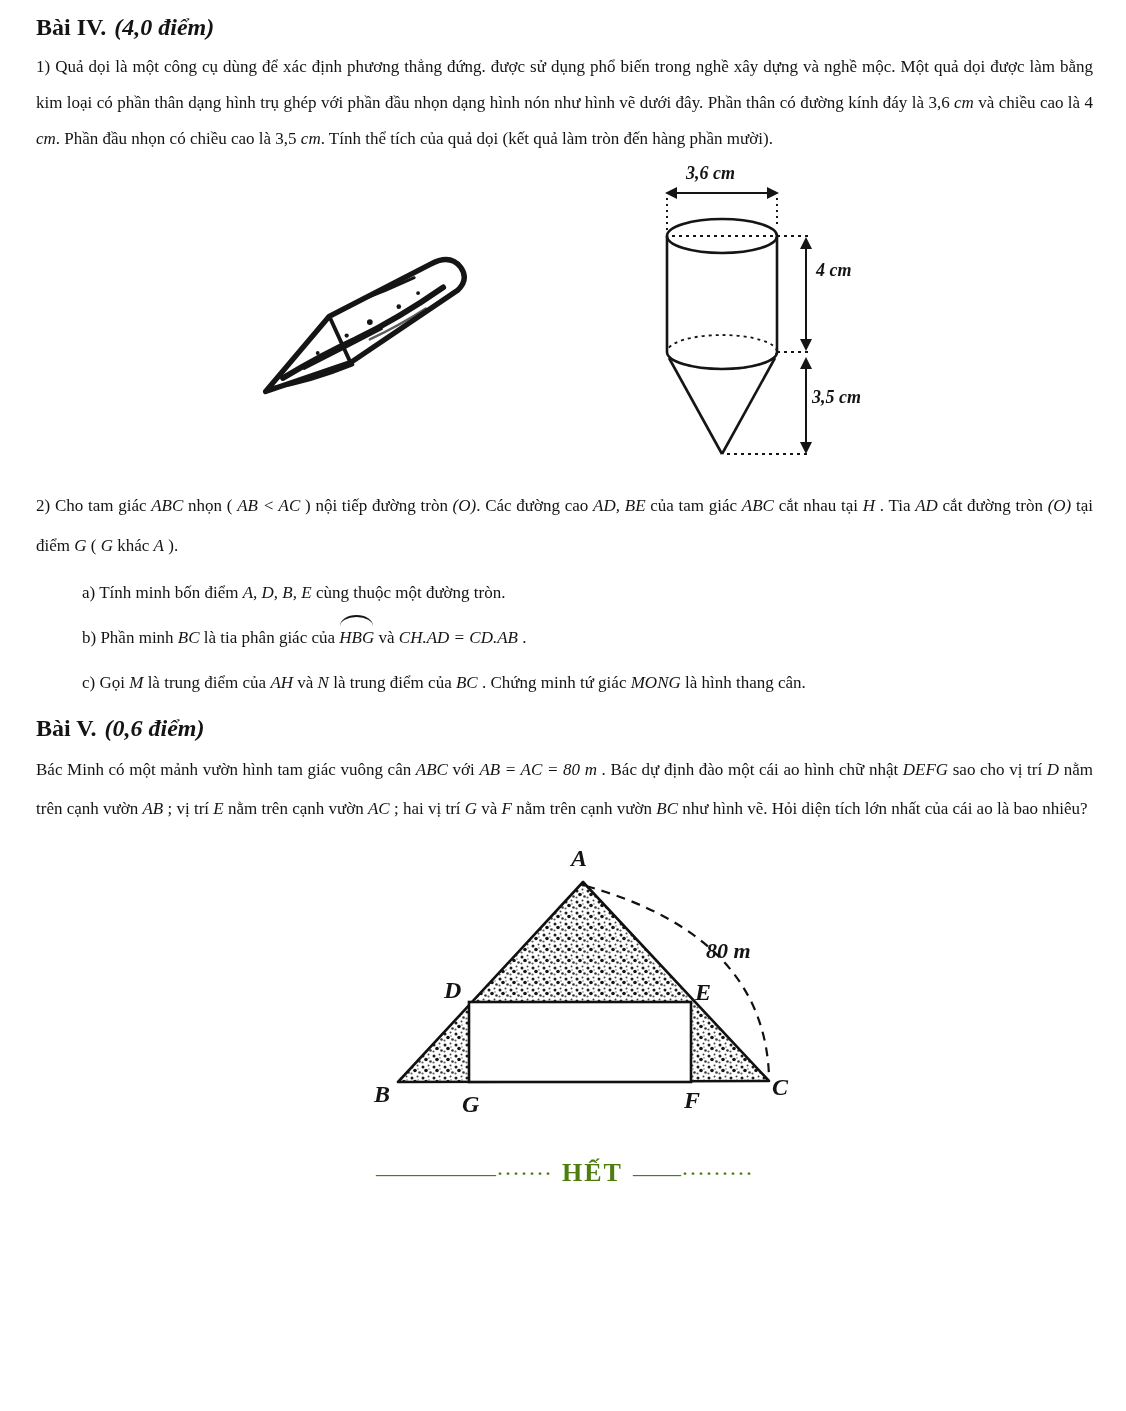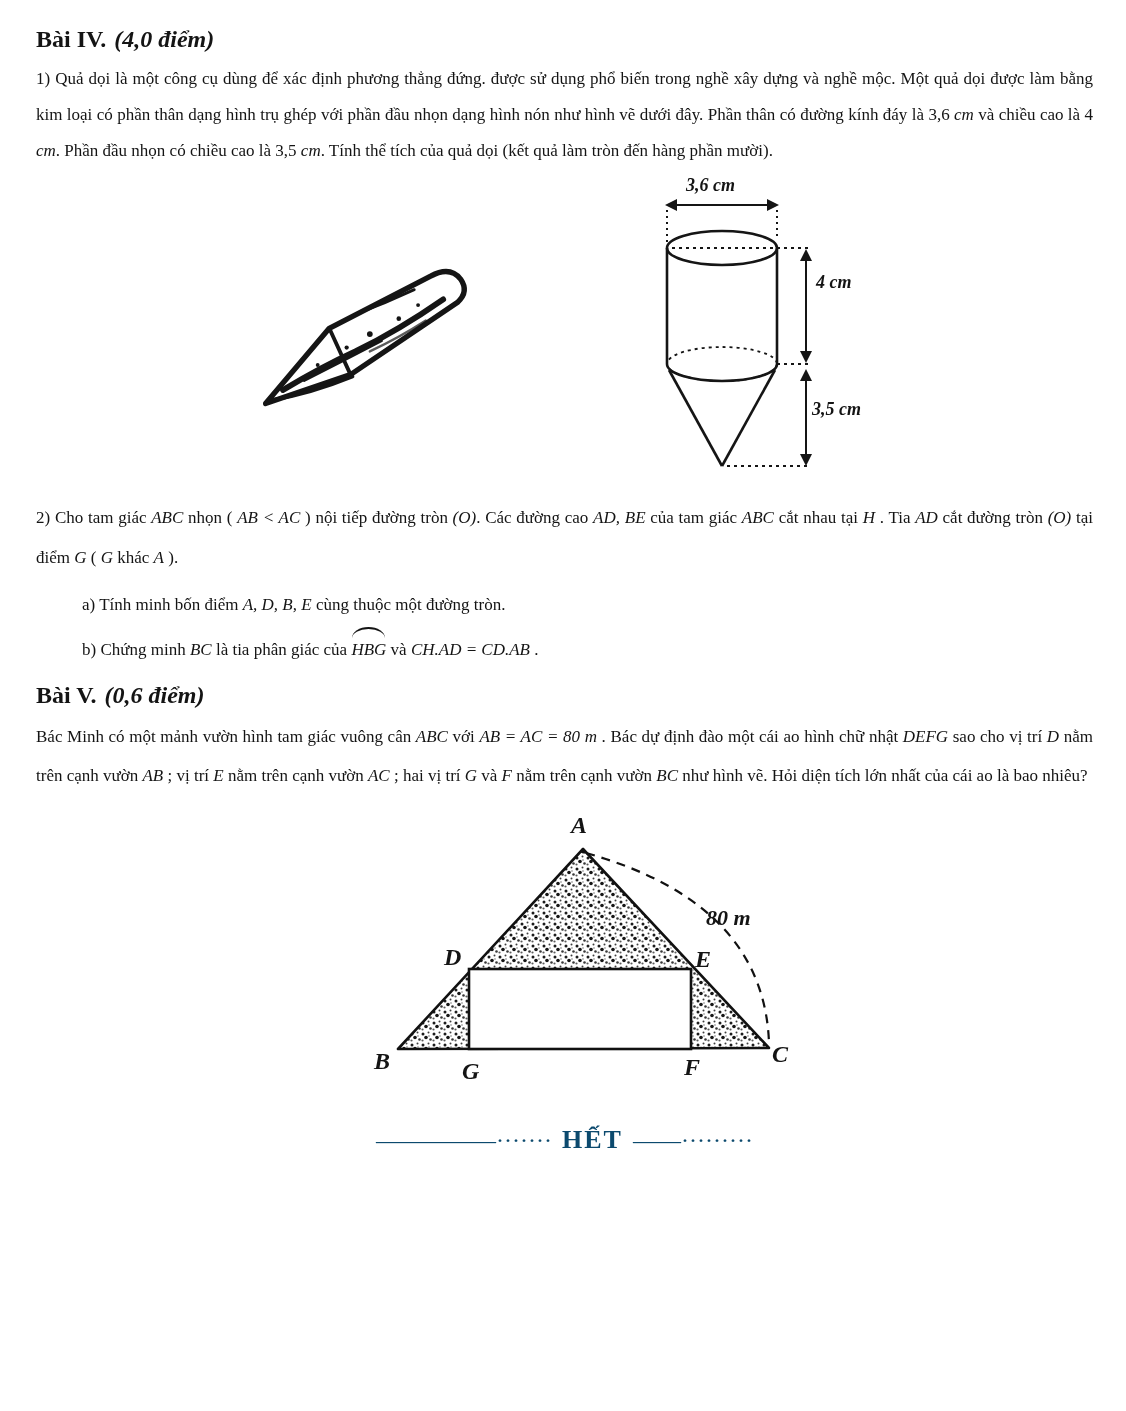--- a/index.html
+++ b/index.html
@@ -1,20 +1,20 @@
 <!DOCTYPE html>
 <html><head>
 <meta charset="utf-8">
 <style>
   html,body { margin:0; padding:0; background:#ffffff; }
   .page {
     position:relative;
     width:1126px; height:1411px;
     box-sizing:border-box;
-    padding:24px 33px 0 36px;
+    padding:12px 33px 0 36px;
     background:#ffffff;
     font-family:"Liberation Serif", serif;
     color:#141414;
     overflow:hidden;
   }
   .heading { font-size:24px; margin:2px 0 8px 0; }
   .b  { font-weight:bold; }
   .i  { font-style:italic; }
   .bi { font-weight:bold; font-style:italic; }
   .pts { margin-left:8px; }
@@ -44,21 +44,21 @@
   .vlabel { position:absolute; font-weight:bold; font-style:italic; font-size:24px; line-height:1; white-space:nowrap; }
   .lab-A { left:205px; top:2px; }
   .lab-dim { left:340px; top:96px; font-size:22px; }
   .lab-D { left:78px;  top:134px; }
   .lab-E { left:329px; top:136px; }
   .lab-B { left:8px;   top:238px; }
   .lab-G { left:96px;  top:248px; }
   .lab-F { left:318px; top:244px; }
   .lab-C { left:406px; top:231px; }
   
-  .footer { margin-top:22px; text-align:center; font-size:24px; color:#0c4a6e; }
+  .footer { margin-top:22px; text-align:center; font-size:24px; color:#4d7c0f; }
   .footer .het { font-weight:bold; font-size:26px; letter-spacing:2px; margin:0 10px; }
 </style>
 </head>
 <body>
 
 <div class="page">
 
   <p class="heading"><span class="b">Bài IV.</span><span class="bi pts">(4,0 điểm)</span></p>
 
   <p class="body j"><span>1) Quả dọi là một công cụ dùng để xác định phương thẳng đứng. được sử dụng phổ biến trong nghề xây dựng và nghề mộc. Một quả dọi được làm bằng kim loại có phần thân dạng hình trụ ghép với phần đầu nhọn dạng hình nón như hình vẽ dưới đây. Phần thân có đường kính đáy là 3,6 </span><span class="i">cm</span><span> và chiều cao là 4 </span><span class="i">cm</span><span>. Phần đầu nhọn có chiều cao là 3,5 </span><span class="i">cm</span><span>. Tính thể tích của quả dọi (kết quả làm tròn đến hàng phần mười).</span></p>
@@ -117,21 +117,22 @@
           <polygon points="172,287 166,275 178,275"></polygon>
         </g>
       </svg>
       <div class="dim dim-h1">4 cm</div>
       <div class="dim dim-h2">3,5 cm</div>
     </div>
   </div>
 
   <p class="body j p2"><span>2) Cho tam giác </span><span class="i">ABC</span><span> nhọn ( </span><span class="i">AB &lt; AC</span><span> ) nội tiếp đường tròn </span><span class="i">(O)</span><span>. Các đường cao </span><span class="i">AD, BE</span><span> của tam giác </span><span class="i">ABC</span><span> cắt nhau tại </span><span class="i">H</span><span> . Tia </span><span class="i">AD</span><span> cắt đường tròn </span><span class="i">(O)</span><span> tại điểm </span><span class="i">G</span><span> ( </span><span class="i">G</span><span> khác </span><span class="i">A</span><span> ).</span></p>
   <p class="body item"><span>a) Tính minh bốn điểm </span><span class="i">A, D, B, E</span><span> cùng thuộc một đường tròn.</span></p>
-  <p class="body item"><span>b) Chứng minh </span><span class="i">BC</span><span> là tia phân giác của </span><span class="arc">HBG</span><span> và </span><span class="i">CH.AD = CD.AB</span><span> .</span></p>
+  <p class="body item"><span>b) Phần minh </span><span class="i">BC</span><span> là tia phân giác của </span><span class="arc">HBG</span><span> và </span><span class="i">CH.AD = CD.AB</span><span> .</span></p>
+  <p class="body item j"><span>c) Gọi </span><span class="i">M</span><span> là trung điểm của </span><span class="i">AH</span><span> và </span><span class="i">N</span><span> là trung điểm của </span><span class="i">BC</span><span> . Chứng minh tứ giác </span><span class="i">MONG</span><span> là hình thang cân.</span></p>
 
   <p class="heading" style="margin-top:14px"><span class="b">Bài V.</span><span class="bi pts">(0,6 điểm)</span></p>
 
   <p class="body j" style="line-height:39px"><span>Bác Minh có một mảnh vườn hình tam giác vuông cân </span><span class="i">ABC</span><span> với </span><span class="i">AB = AC = 80 m</span><span> . Bác dự định đào một cái ao hình chữ nhật </span><span class="i">DEFG</span><span> sao cho vị trí </span><span class="i">D</span><span> nằm trên cạnh vườn </span><span class="i">AB</span><span> ; vị trí </span><span class="i">E</span><span> nằm trên cạnh vườn </span><span class="i">AC</span><span> ; hai vị trí </span><span class="i">G</span><span> và </span><span class="i">F</span><span> nằm trên cạnh vườn </span><span class="i">BC</span><span> như hình vẽ. Hỏi diện tích lớn nhất của cái ao là bao nhiêu?</span></p>
 
   <div class="figure2">
     <div class="garden">
       <svg width="440" height="290" viewBox="0 0 440 290">
         <defs>
           <pattern id="stip" width="11" height="11" patternUnits="userSpaceOnUse">

